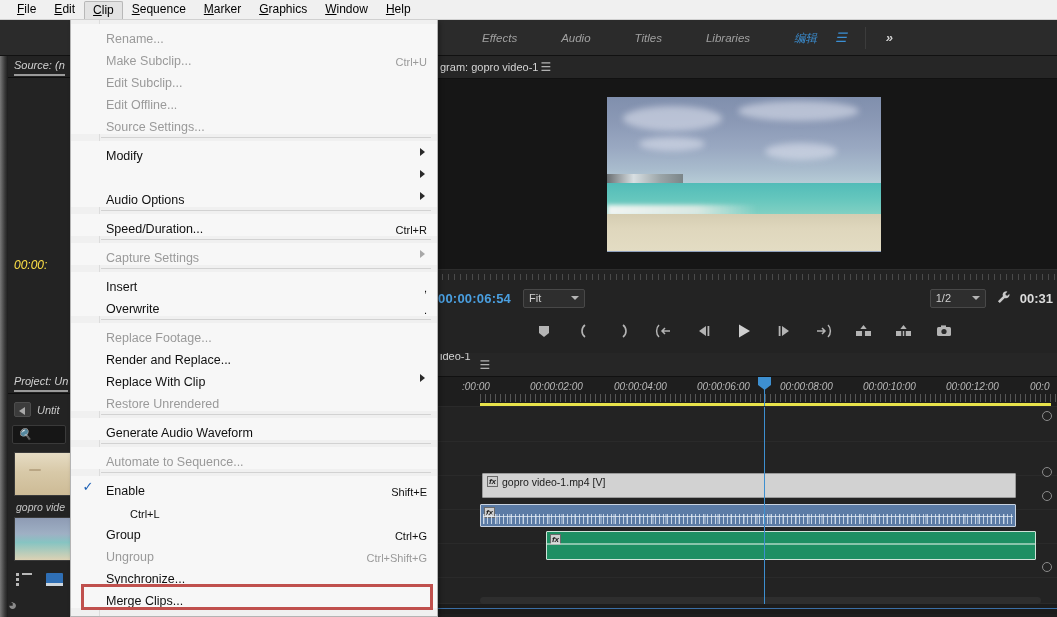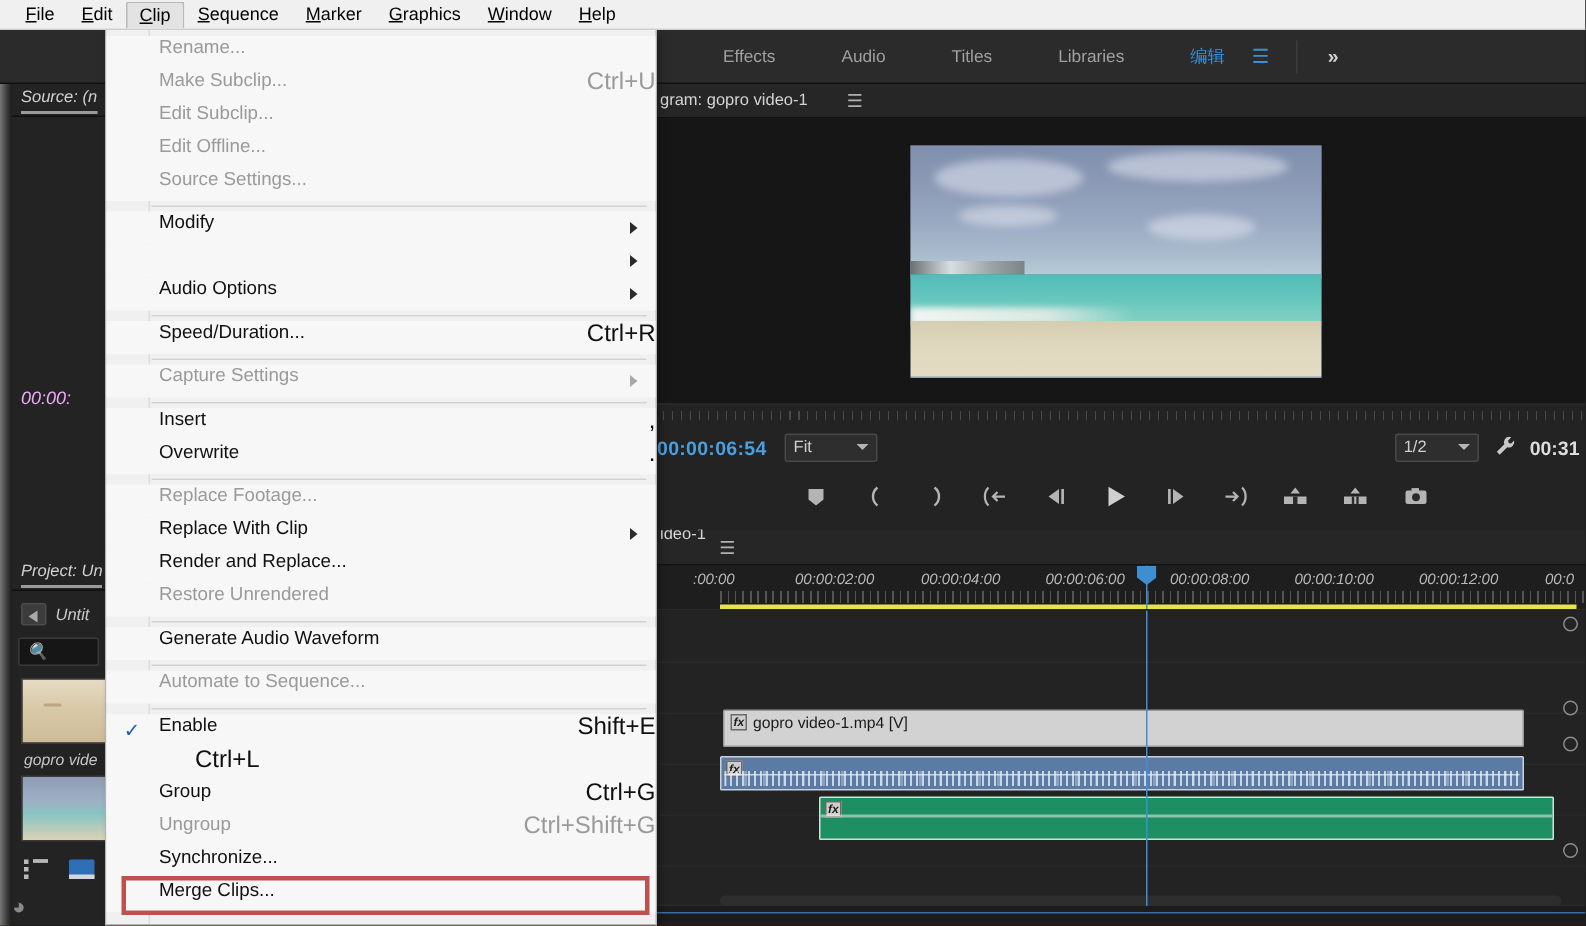--- a/index.html
+++ b/index.html
@@ -32,27 +32,27 @@
   .menubar-item u { text-decoration: underline; }
 
   
   .dropdown {
     position: absolute; left: 70px; top: 20px; width: 368px; height: 597px;
     background: #f0f0f0; border: 1px solid #b4b4b4; border-top: none;
     z-index: 55; padding-top: 4px;
     box-shadow: 2px 2px 4px rgba(0,0,0,0.3);
   }
   .menu-row {
-    position: relative; height: 22px; display: flex; align-items: flex-start;
-    padding-left: 35px; padding-right: 0; font-size: 12.5px; color: #101010;
+    position: relative; height: 22px; display: flex; align-items: flex-end;
+    padding-left: 35px; padding-right: 10px; font-size: 12.5px; color: #101010;
     cursor: default; white-space: nowrap;
   }
   .menu-row.disabled { color: #9a9a9a; }
   .menu-row .label { flex: 1; }
-  .menu-row .accel { font-size: 16px; color: #101010; margin-left: 24px; }
+  .menu-row .accel { font-size: 11px; color: #101010; margin-left: 24px; }
   .menu-row.disabled .accel { color: #9a9a9a; }
   .menu-row .arrow {
     position: absolute; right: 12px; top: 50%; margin-top: -4px;
     width: 0; height: 0; border-left: 5px solid #2a2a2a;
     border-top: 4px solid transparent; border-bottom: 4px solid transparent;
   }
   .menu-row.disabled .arrow { border-left-color: #a8a8a8; }
   .menu-row .check {
     position: absolute; left: 10px; top: 50%; margin-top: -7px;
     width: 14px; height: 14px; color: #1a5fb4; font-size: 13px;
@@ -69,21 +69,21 @@
     position: absolute; left: 10px; right: 4px; height: 26px;
     border: 3px solid #c0504d; pointer-events: none; z-index: 3;
   }
   .merge-row-wrap { position: relative; }
   .merge-row-wrap .menu-row { background: #f7f7f7; }
 
   
   .wsbar {
     position: absolute; left: 0; top: 20px; width: 1057px; height: 36px;
     background: #2b2b2b; border-bottom: 1px solid #111;
-    display: flex; align-items: center; z-index: 10;
+    display: flex; align-items: center; z-index: 10; font-style: italic;
   }
   .ws-tabs { display: flex; align-items: center; margin-left: 460px; gap: 0; }
   .ws-tab {
     font-size: 11.5px; color: #a0a0a0; padding: 0 22px; line-height: 36px;
     white-space: nowrap; cursor: default;
   }
   .ws-tab.cn { color: #3b8fd4; padding-right: 8px; }
   .ws-hamburger { color: #3b8fd4; font-size: 13px; padding: 0 10px; cursor: default; }
   .ws-sep { width: 1px; height: 22px; background: #3c3c3c; margin: 0 8px; }
   .ws-more { color: #d0d0d0; font-size: 13px; font-weight: bold; padding: 0 12px; cursor: default; }
@@ -99,21 +99,21 @@
   }
   .panel-tab {
     font-size: 11px; color: #d0d0d0; white-space: nowrap;
     border-bottom: 2px solid #9a9a9a; padding-bottom: 2px; line-height: 14px;
   }
   .source-body {
     position: relative; height: 294px; background: #232323;
   }
   .source-tc {
     position: absolute; left: 14px; top: 180px;
-    font-size: 12px; color: #f0abfc; white-space: nowrap;
+    font-size: 12px; color: #fde047; white-space: nowrap;
   }
   .edge-strip {
     position: absolute; left: 0; top: 56px; width: 8px; height: 561px;
     background: linear-gradient(90deg,#787878 0%, #3a3a3a 60%, #1b1b1b 100%);
     z-index: 6;
   }
   .project-panel {
     position: relative; margin-top: 0; height: 245px; background: #232323;
   }
   .proj-breadcrumb {
@@ -187,21 +187,21 @@
     background: linear-gradient(180deg,#2e7d32,#7aa32a);
   }
 
   
   .program {
     position: absolute; left: 430px; top: 56px; width: 627px; height: 297px;
     background: #232323; z-index: 4;
   }
   .prog-tabstrip {
     height: 23px; background: #262626; border-bottom: 1px solid #111;
-    display: flex; align-items: center; padding-left: 10px; gap: 26px;
+    display: flex; align-items: center; padding-left: 10px; gap: 2px;
   }
   .prog-title { font-size: 11px; color: #d4d4d4; white-space: nowrap; }
   .prog-hamb { color: #b0b0b0; font-size: 12px; }
   .prog-stage {
     position: relative; height: 190px; background: #161616;
     display: flex; align-items: center; justify-content: center;
   }
   .preview {
     width: 274px; height: 155px; position: relative; overflow: hidden;
     background: #8fa0bc;
@@ -672,27 +672,27 @@
           </div>
         </div>
         <div class="menu-sep"></div>
         <div class="merge-row-wrap">
           <div class="menu-row disabled">
             <span class="label">Replace Footage...</span>
           </div>
         </div>
         <div class="merge-row-wrap">
           <div class="menu-row">
+            <span class="label">Render and Replace...</span>
+          </div>
+        </div>
+        <div class="merge-row-wrap">
+          <div class="menu-row">
             <span class="label">Replace With Clip</span>
             <span class="arrow"></span>
-          </div>
-        </div>
-        <div class="merge-row-wrap">
-          <div class="menu-row">
-            <span class="label">Render and Replace...</span>
           </div>
         </div>
         <div class="merge-row-wrap">
           <div class="menu-row disabled">
             <span class="label">Restore Unrendered</span>
           </div>
         </div>
         <div class="menu-sep"></div>
         <div class="merge-row-wrap">
           <div class="menu-row">

